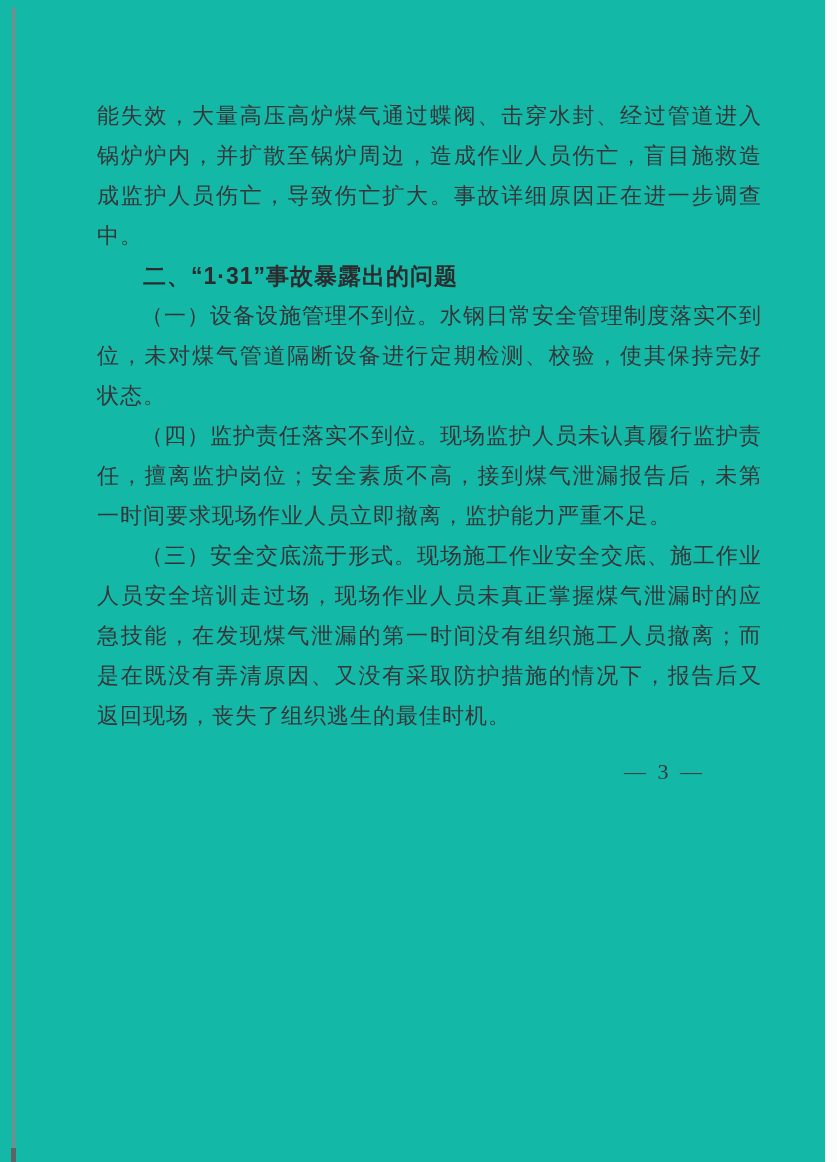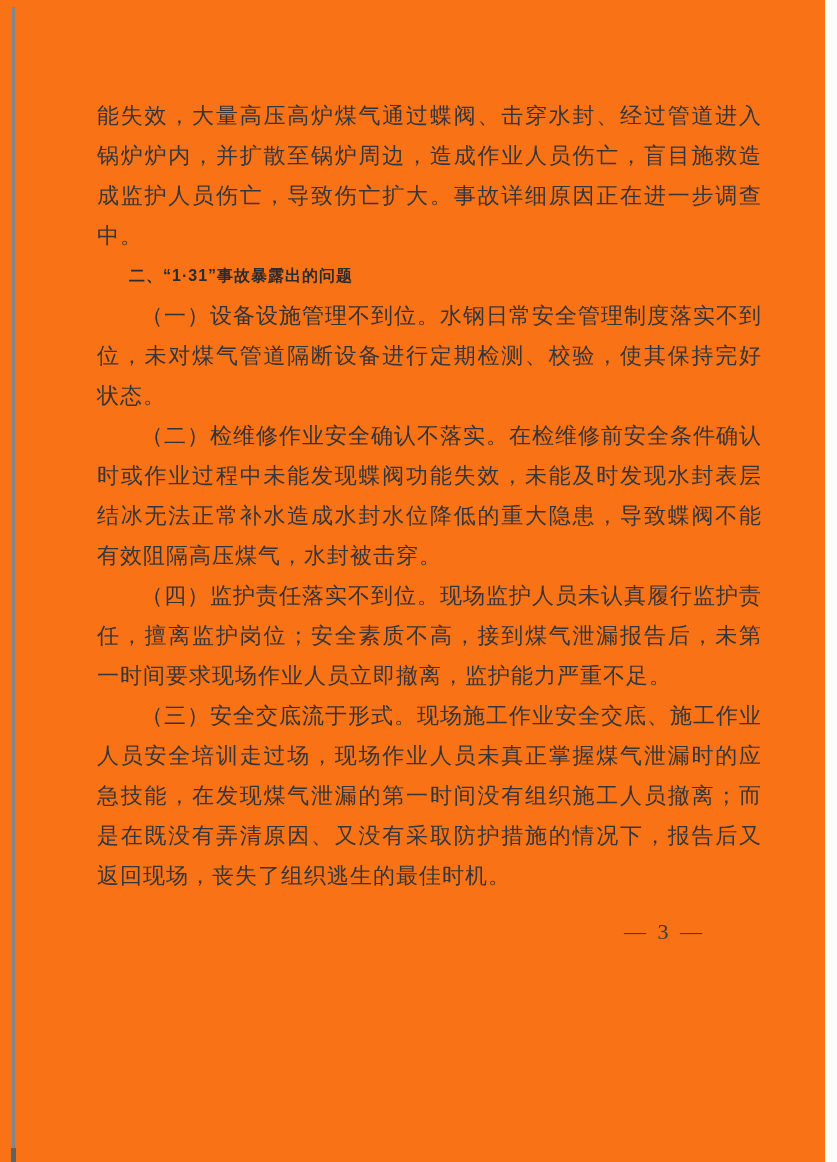--- a/index.html
+++ b/index.html
@@ -1,21 +1,21 @@
 <!DOCTYPE html>
 <html><head>
 <meta charset="utf-8">
 <style>
   html, body { margin: 0; padding: 0; background: #e8e8e8; }
 
   .page {
     position: relative;
     width: 837px;
     height: 1162px;
-    background: #f97316;
+    background: #14b8a6;
     overflow: hidden;
     font-family: "Liberation Serif", "DejaVu Serif", serif;
   }
 
   
   .edge-left {
     position: absolute;
     left: 12px;
     top: 7px;
     width: 3px;
@@ -58,21 +58,21 @@
   .content p {
     margin: 0;
     text-indent: 2em;
   }
 
   p.continuation { text-indent: 0; }
 
   .heading {
     margin: 0;
     text-indent: 2em;
-    font-size: 16px;
+    font-size: 23px;
     font-weight: 700;
     color: #2c2c2f;
     font-family: "Liberation Sans", "DejaVu Sans", sans-serif;
     letter-spacing: 1px;
   }
 
   .item { margin-top: 7px; }
   .intro { margin-top: 2px; }
 
   .item .lead { color: #333337; }
@@ -98,23 +98,20 @@
 
     <p class="continuation">能失效，大量高压高炉煤气通过蝶阀、击穿水封、经过管道进入锅炉炉内，并扩散至锅炉周边，造成作业人员伤亡，盲目施救造成监护人员伤亡，导致伤亡扩大。事故详细原因正在进一步调查中。</p>
 
     <p class="heading">二、“1·31”事故暴露出的问题</p>
 
 
     <p class="item">
       <span class="lead">（一）设备设施管理不到位。</span><span>水钢日常安全管理制度落实不到位，未对煤气管道隔断设备进行定期检测、校验，使其保持完好状态。</span>
     </p>
 
-    <p class="item">
-      <span class="lead">（二）检维修作业安全确认不落实。</span><span>在检维修前安全条件确认时或作业过程中未能发现蝶阀功能失效，未能及时发现水封表层结冰无法正常补水造成水封水位降低的重大隐患，导致蝶阀不能有效阻隔高压煤气，水封被击穿。</span>
-    </p>
 
     <p class="item">
       <span class="lead">（四）监护责任落实不到位。</span><span>现场监护人员未认真履行监护责任，擅离监护岗位；安全素质不高，接到煤气泄漏报告后，未第一时间要求现场作业人员立即撤离，监护能力严重不足。</span>
     </p>
 
     <p class="item">
       <span class="lead">（三）安全交底流于形式。</span><span>现场施工作业安全交底、施工作业人员安全培训走过场，现场作业人员未真正掌握煤气泄漏时的应急技能，在发现煤气泄漏的第一时间没有组织施工人员撤离；而是在既没有弄清原因、又没有采取防护措施的情况下，报告后又返回现场，丧失了组织逃生的最佳时机。</span>
     </p>
 
     <div class="page-number">— 3 —</div>

